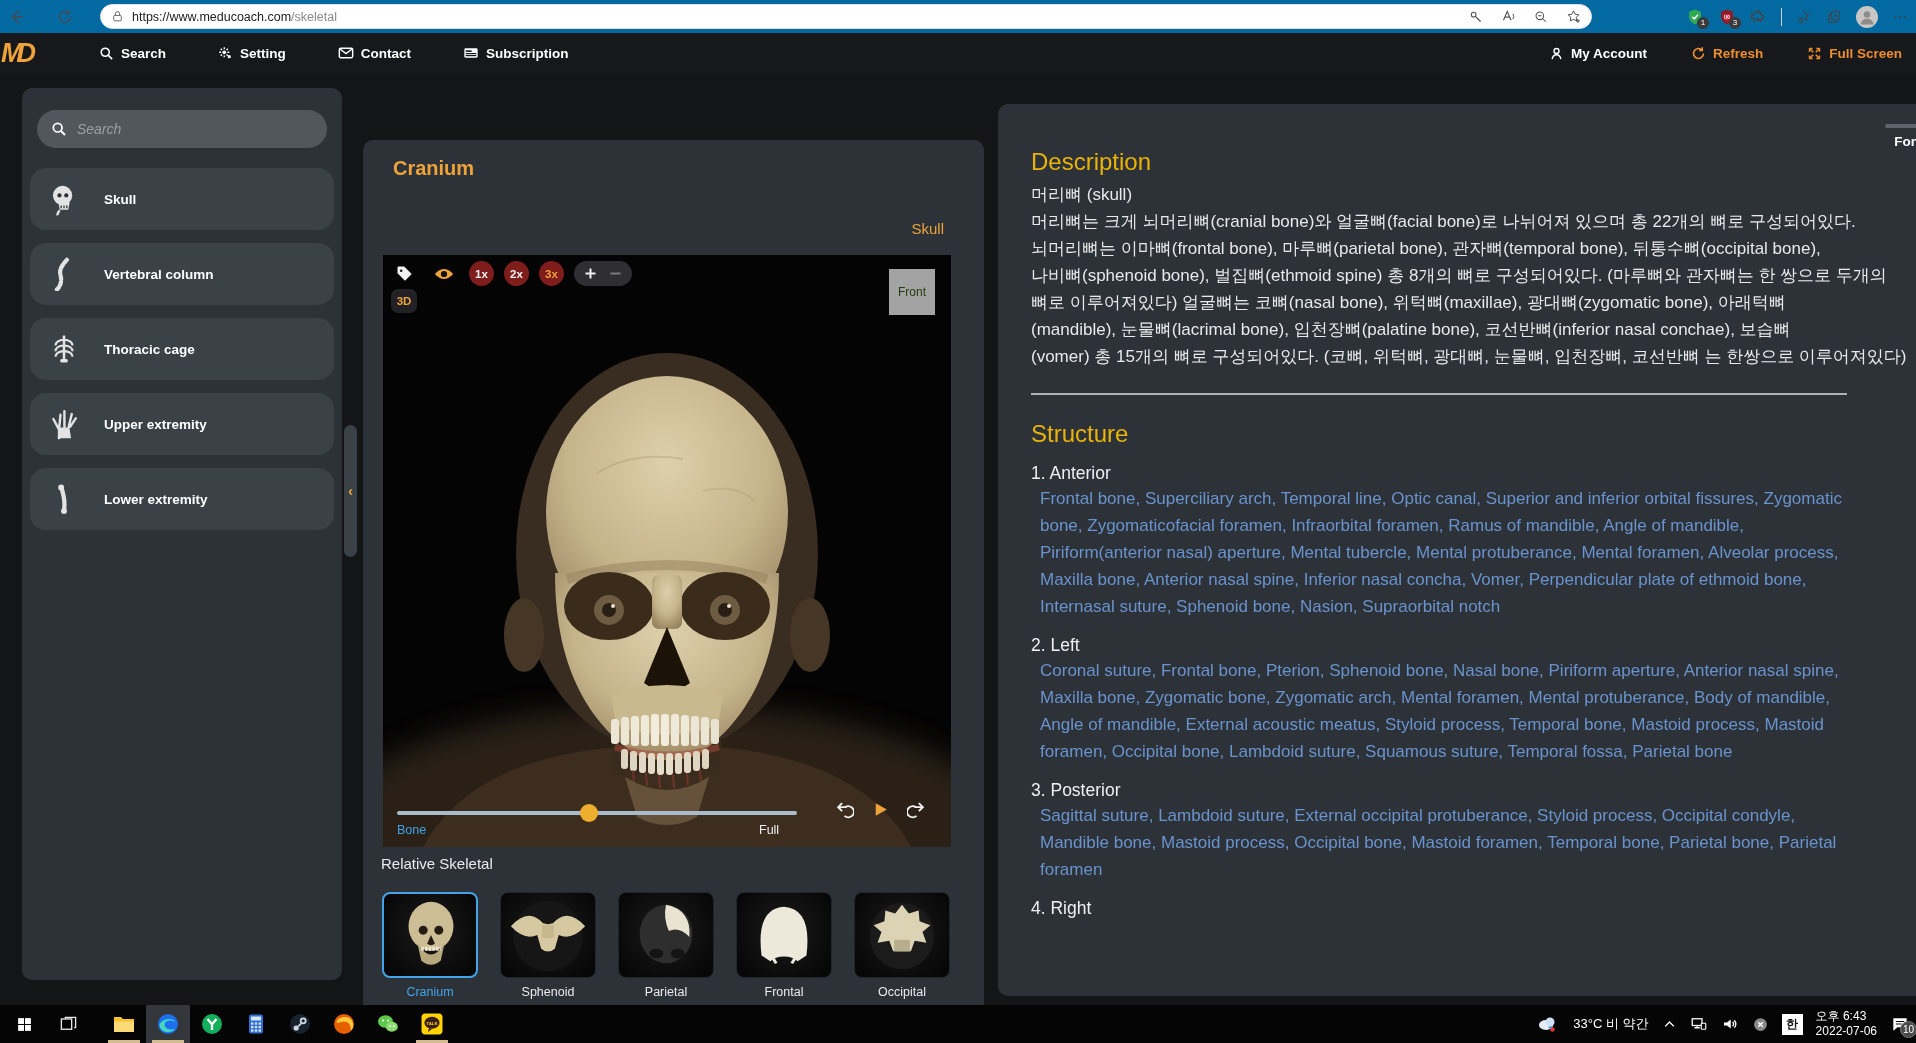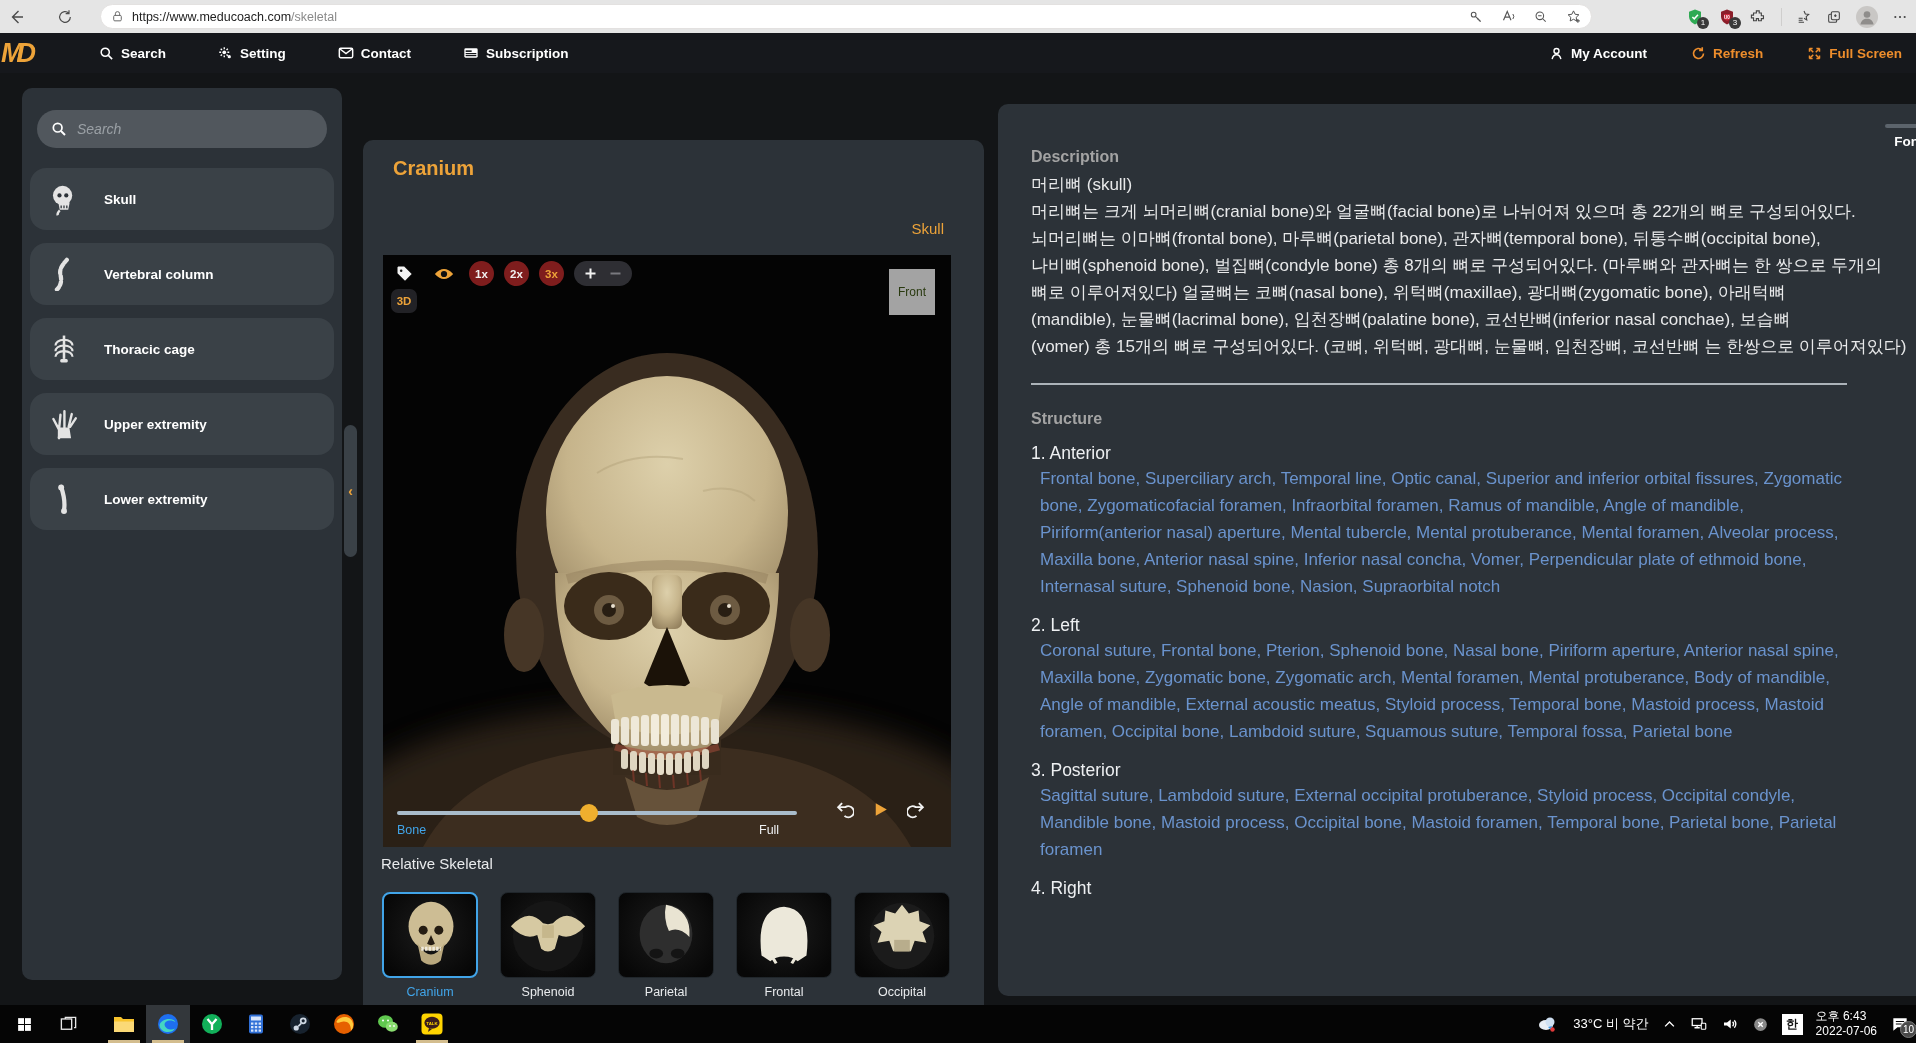--- a/index.html
+++ b/index.html
@@ -1,20 +1,20 @@
 <!DOCTYPE html>
 <html><head>
 <meta charset="utf-8">
 <style>
   html,body{margin:0;padding:0;background:#131517;overflow:hidden;}
   *{box-sizing:border-box;font-family:"Liberation Sans",sans-serif;}
   .screen{position:relative;width:1916px;height:1043px;background:#131517;overflow:hidden;}
   .ic svg{display:block;}
   
-  .browser-bar{position:absolute;left:0;top:0;width:1916px;height:33px;background:#e5e5e5;display:flex;align-items:center;}
+  .browser-bar{position:absolute;left:0;top:0;width:1916px;height:33px;background:#0369a1;display:flex;align-items:center;}
   .b-btn{width:34px;height:26px;display:flex;align-items:center;justify-content:center;color:#4a4a4a;}
   .url-pill{position:absolute;left:100px;top:4px;width:1492px;height:25px;background:#fff;border:1px solid #e3e1e0;border-radius:13px;display:flex;align-items:center;padding:0 10px;}
   .url-text{font-size:12.5px;color:#222;margin-left:8px;flex:1;white-space:nowrap;}
   .url-path{color:#8a8a8a;}
   .pill-icons{display:flex;gap:18px;align-items:center;color:#555;}
   .ext-icons{position:absolute;right:8px;top:0;height:33px;display:flex;align-items:center;gap:14px;}
   .badge-wrap{position:relative;}
   .mini-badge{position:absolute;right:-5px;bottom:-3px;min-width:12px;height:12px;border-radius:6px;background:#3a3a3a;color:#fff;font-size:8px;line-height:12px;text-align:center;padding:0 2px;}
   .divider-v{width:1px;height:18px;background:#cfcecd;}
   .avatar-c{width:22px;height:22px;border-radius:50%;background:#c9c7c5;overflow:hidden;display:flex;align-items:center;justify-content:center;}
@@ -53,21 +53,21 @@
   .rel-title{position:absolute;left:18px;top:715px;color:#e9ebed;font-size:15px;}
   .thumb{position:absolute;top:752px;width:96px;height:86px;border-radius:8px;background:radial-gradient(circle at 50% 45%,#1c1c1c 0%,#070707 85%);border:1px solid #20262b;cursor:pointer;overflow:hidden;}
   .thumb.sel{border:2px solid #41a4e8;}
   .thumb-lbl{position:absolute;top:845px;width:96px;text-align:center;font-size:12.5px;color:#e9ebed;}
   .thumb-lbl.sel{color:#41a4e8;}
   
   .fs-track{position:absolute;right:22px;top:20px;width:88px;height:4px;background:#5c646c;border-radius:2px;cursor:pointer;}
   .fs-thumb{position:absolute;left:34px;top:-6px;width:15px;height:15px;border-radius:50%;background:#efaf2e;}
   .fs-label{position:absolute;right:22px;top:30px;color:#fff;font-size:13.5px;font-weight:bold;}
   .info-flow{position:absolute;left:33px;top:44px;width:816px;}
-  .h-orange{color:#a3a3a3;font-size:16px;font-weight:bold;}
+  .h-orange{color:#eab308;font-size:24px;font-weight:normal;}
   .desc-line{color:#e8e9ea;font-size:17px;line-height:27px;white-space:nowrap;}
   .desc-wrap{margin-top:5px;}
   .h-divider{margin-top:23px;height:2px;background:#c3cad0;opacity:.85;}
   .structure-h{margin-top:25px;}
   .st-sec{margin-top:13px;}
   .st-title{color:#eef0f2;font-size:17.5px;line-height:24px;}
   .st-links{padding-left:9px;color:#6a93cd;font-size:17px;line-height:27px;}
   .st-link{color:#6a93cd;cursor:pointer;}
   .scrollbar{position:absolute;right:11px;top:314px;width:7px;height:523px;}
   .sb-thumb{position:absolute;top:0;width:7px;height:433px;border-radius:4px;background:#e8a233;cursor:pointer;}
@@ -517,21 +517,21 @@
         <div class="fs-thumb"></div>
       </div>
     <div class="fs-label">Font Size 18</div>
 
     <div class="info-flow">
       <div class="h-orange">Description</div>
       <div class="desc-wrap" id="desc-lines">
           <div class="desc-line">머리뼈 (skull)</div>
           <div class="desc-line">머리뼈는 크게 뇌머리뼈(cranial bone)와 얼굴뼈(facial bone)로 나뉘어져 있으며 총 22개의 뼈로 구성되어있다.</div>
           <div class="desc-line">뇌머리뼈는 이마뼈(frontal bone), 마루뼈(parietal bone), 관자뼈(temporal bone), 뒤통수뼈(occipital bone),</div>
-          <div class="desc-line">나비뼈(sphenoid bone), 벌집뼈(condyle bone) 총 8개의 뼈로 구성되어있다. (마루뼈와 관자뼈는 한 쌍으로 두개의</div>
+          <div class="desc-line">나비뼈(sphenoid bone), 벌집뼈(ethmoid spine) 총 8개의 뼈로 구성되어있다. (마루뼈와 관자뼈는 한 쌍으로 두개의</div>
           <div class="desc-line">뼈로 이루어져있다) 얼굴뼈는 코뼈(nasal bone), 위턱뼈(maxillae), 광대뼈(zygomatic bone), 아래턱뼈</div>
           <div class="desc-line">(mandible), 눈물뼈(lacrimal bone), 입천장뼈(palatine bone), 코선반뼈(inferior nasal conchae), 보습뼈</div>
           <div class="desc-line">(vomer) 총 15개의 뼈로 구성되어있다. (코뼈, 위턱뼈, 광대뼈, 눈물뼈, 입천장뼈, 코선반뼈 는 한쌍으로 이루어져있다)</div>
         </div>
       <div class="h-divider"></div>
       <div class="h-orange structure-h">Structure</div>
       <div id="structure-sections">
           <div class="st-sec">
             <div class="st-title">1. Anterior</div>
             <div class="st-links"><span class="st-link">Frontal bone</span><span class="sep">, </span><span class="st-link">Superciliary arch</span><span class="sep">, </span><span class="st-link">Temporal line</span><span class="sep">, </span><span class="st-link">Optic canal</span><span class="sep">, </span><span class="st-link">Superior and inferior orbital fissures</span><span class="sep">, </span><span class="st-link">Zygomatic bone</span><span class="sep">, </span><span class="st-link">Zygomaticofacial foramen</span><span class="sep">, </span><span class="st-link">Infraorbital foramen</span><span class="sep">, </span><span class="st-link">Ramus of mandible</span><span class="sep">, </span><span class="st-link">Angle of mandible</span><span class="sep">, </span><span class="st-link">Piriform(anterior nasal) aperture</span><span class="sep">, </span><span class="st-link">Mental tubercle</span><span class="sep">, </span><span class="st-link">Mental protuberance</span><span class="sep">, </span><span class="st-link">Mental foramen</span><span class="sep">, </span><span class="st-link">Alveolar process</span><span class="sep">, </span><span class="st-link">Maxilla bone</span><span class="sep">, </span><span class="st-link">Anterior nasal spine</span><span class="sep">, </span><span class="st-link">Inferior nasal concha</span><span class="sep">, </span><span class="st-link">Vomer</span><span class="sep">, </span><span class="st-link">Perpendicular plate of ethmoid bone</span><span class="sep">, </span><span class="st-link">Internasal suture</span><span class="sep">, </span><span class="st-link">Sphenoid bone</span><span class="sep">, </span><span class="st-link">Nasion</span><span class="sep">, </span><span class="st-link">Supraorbital notch</span></div>

